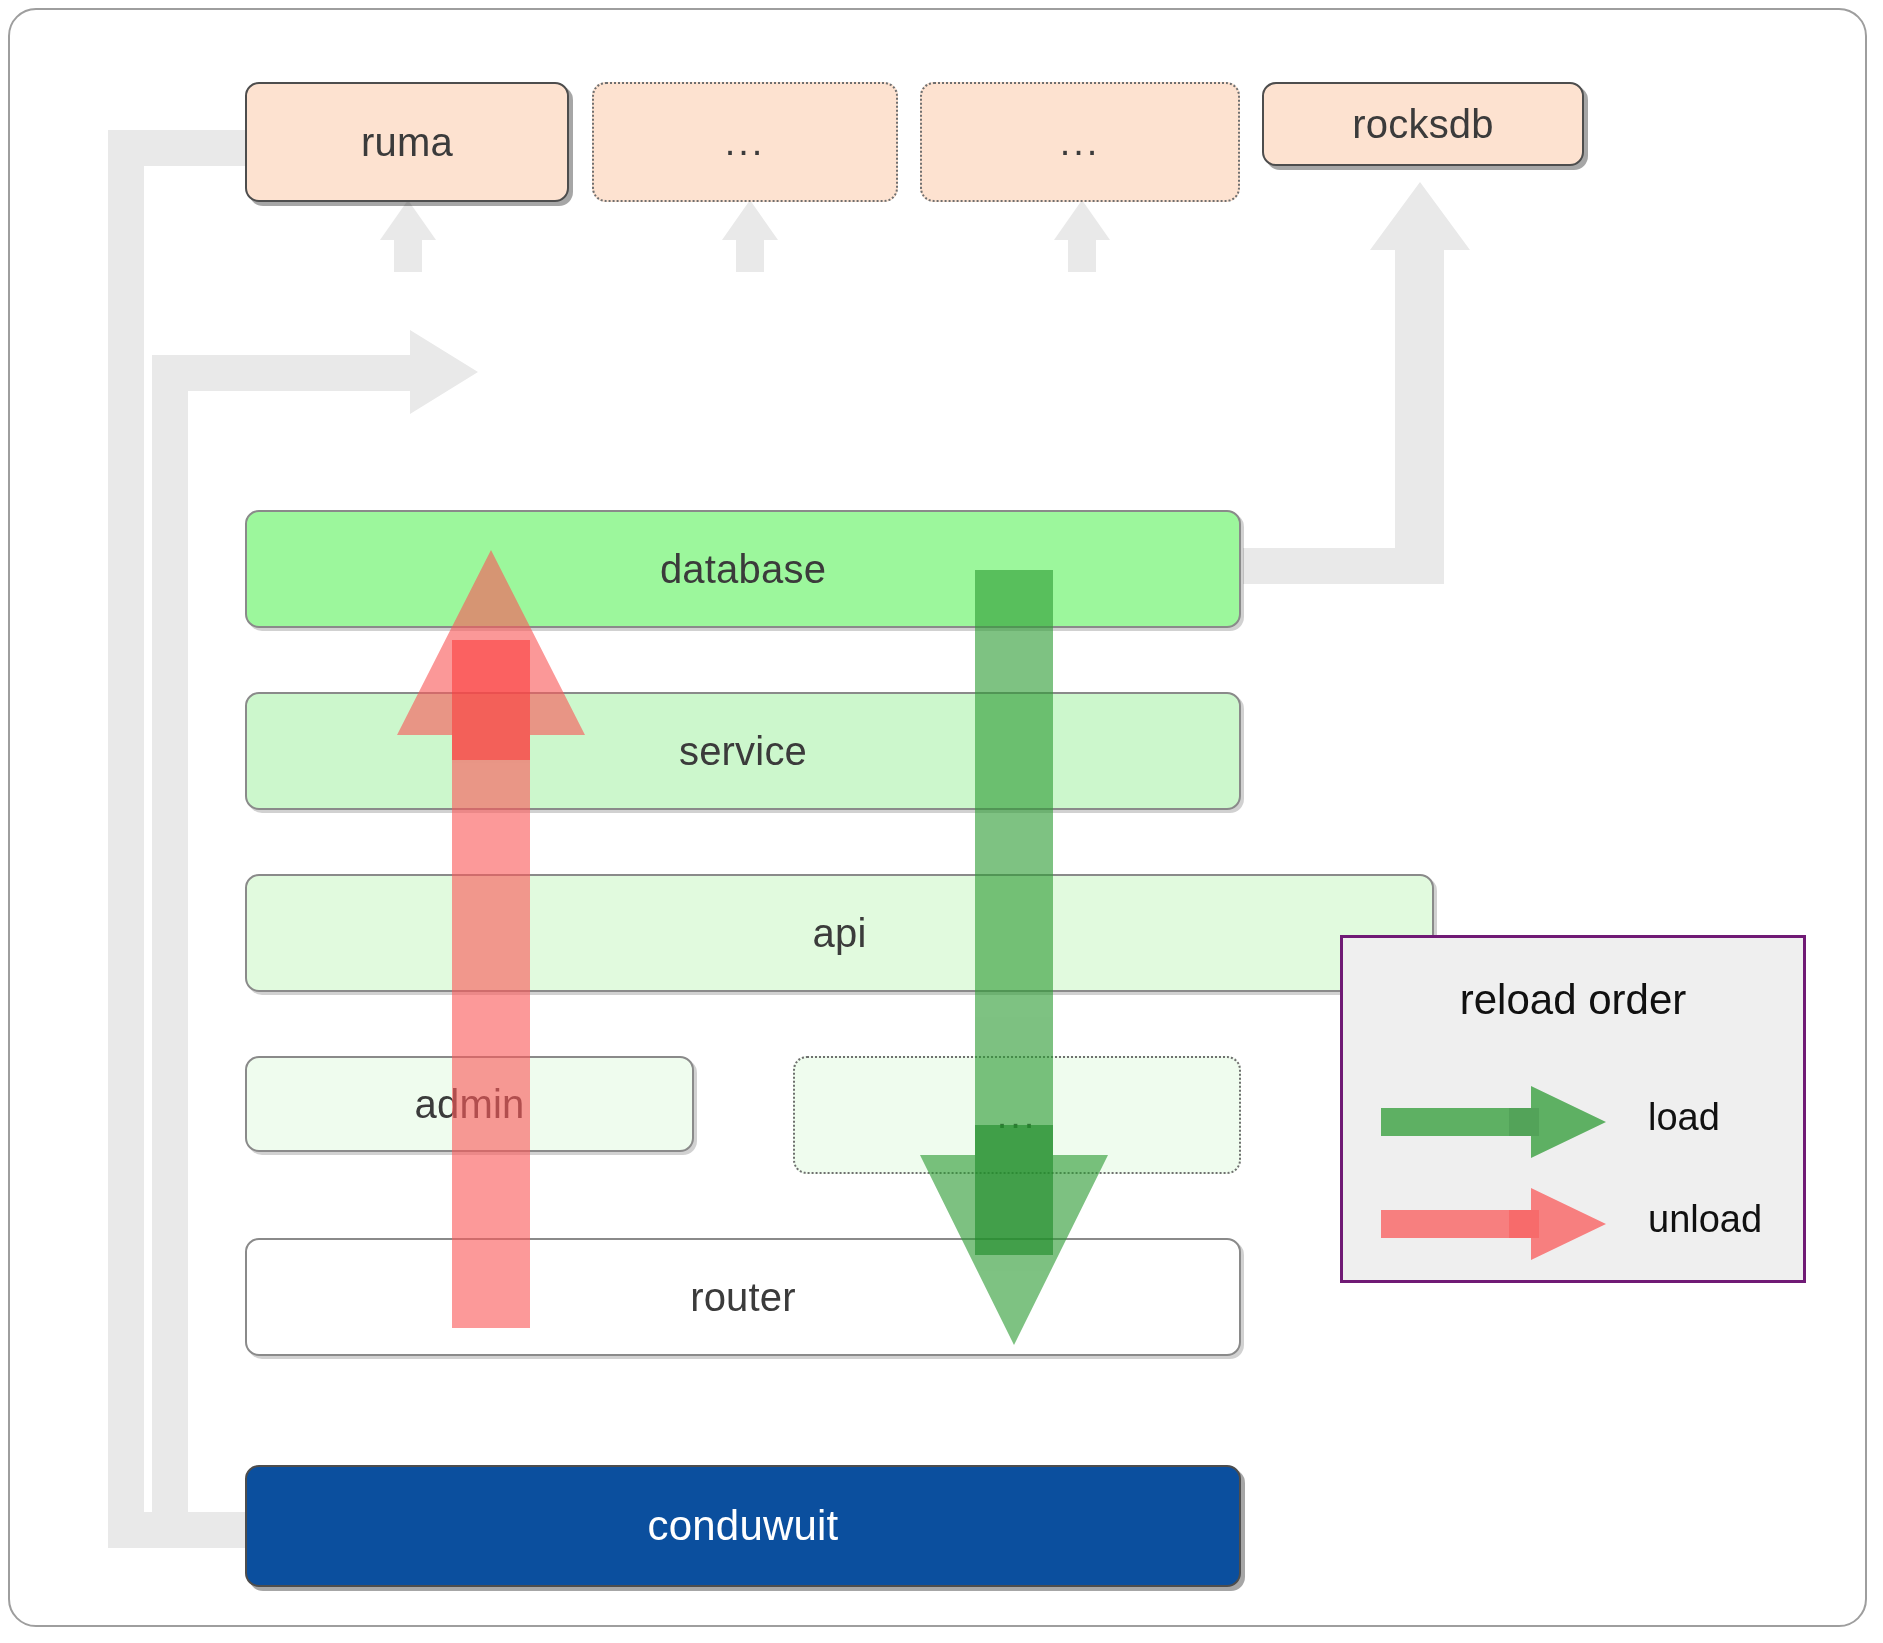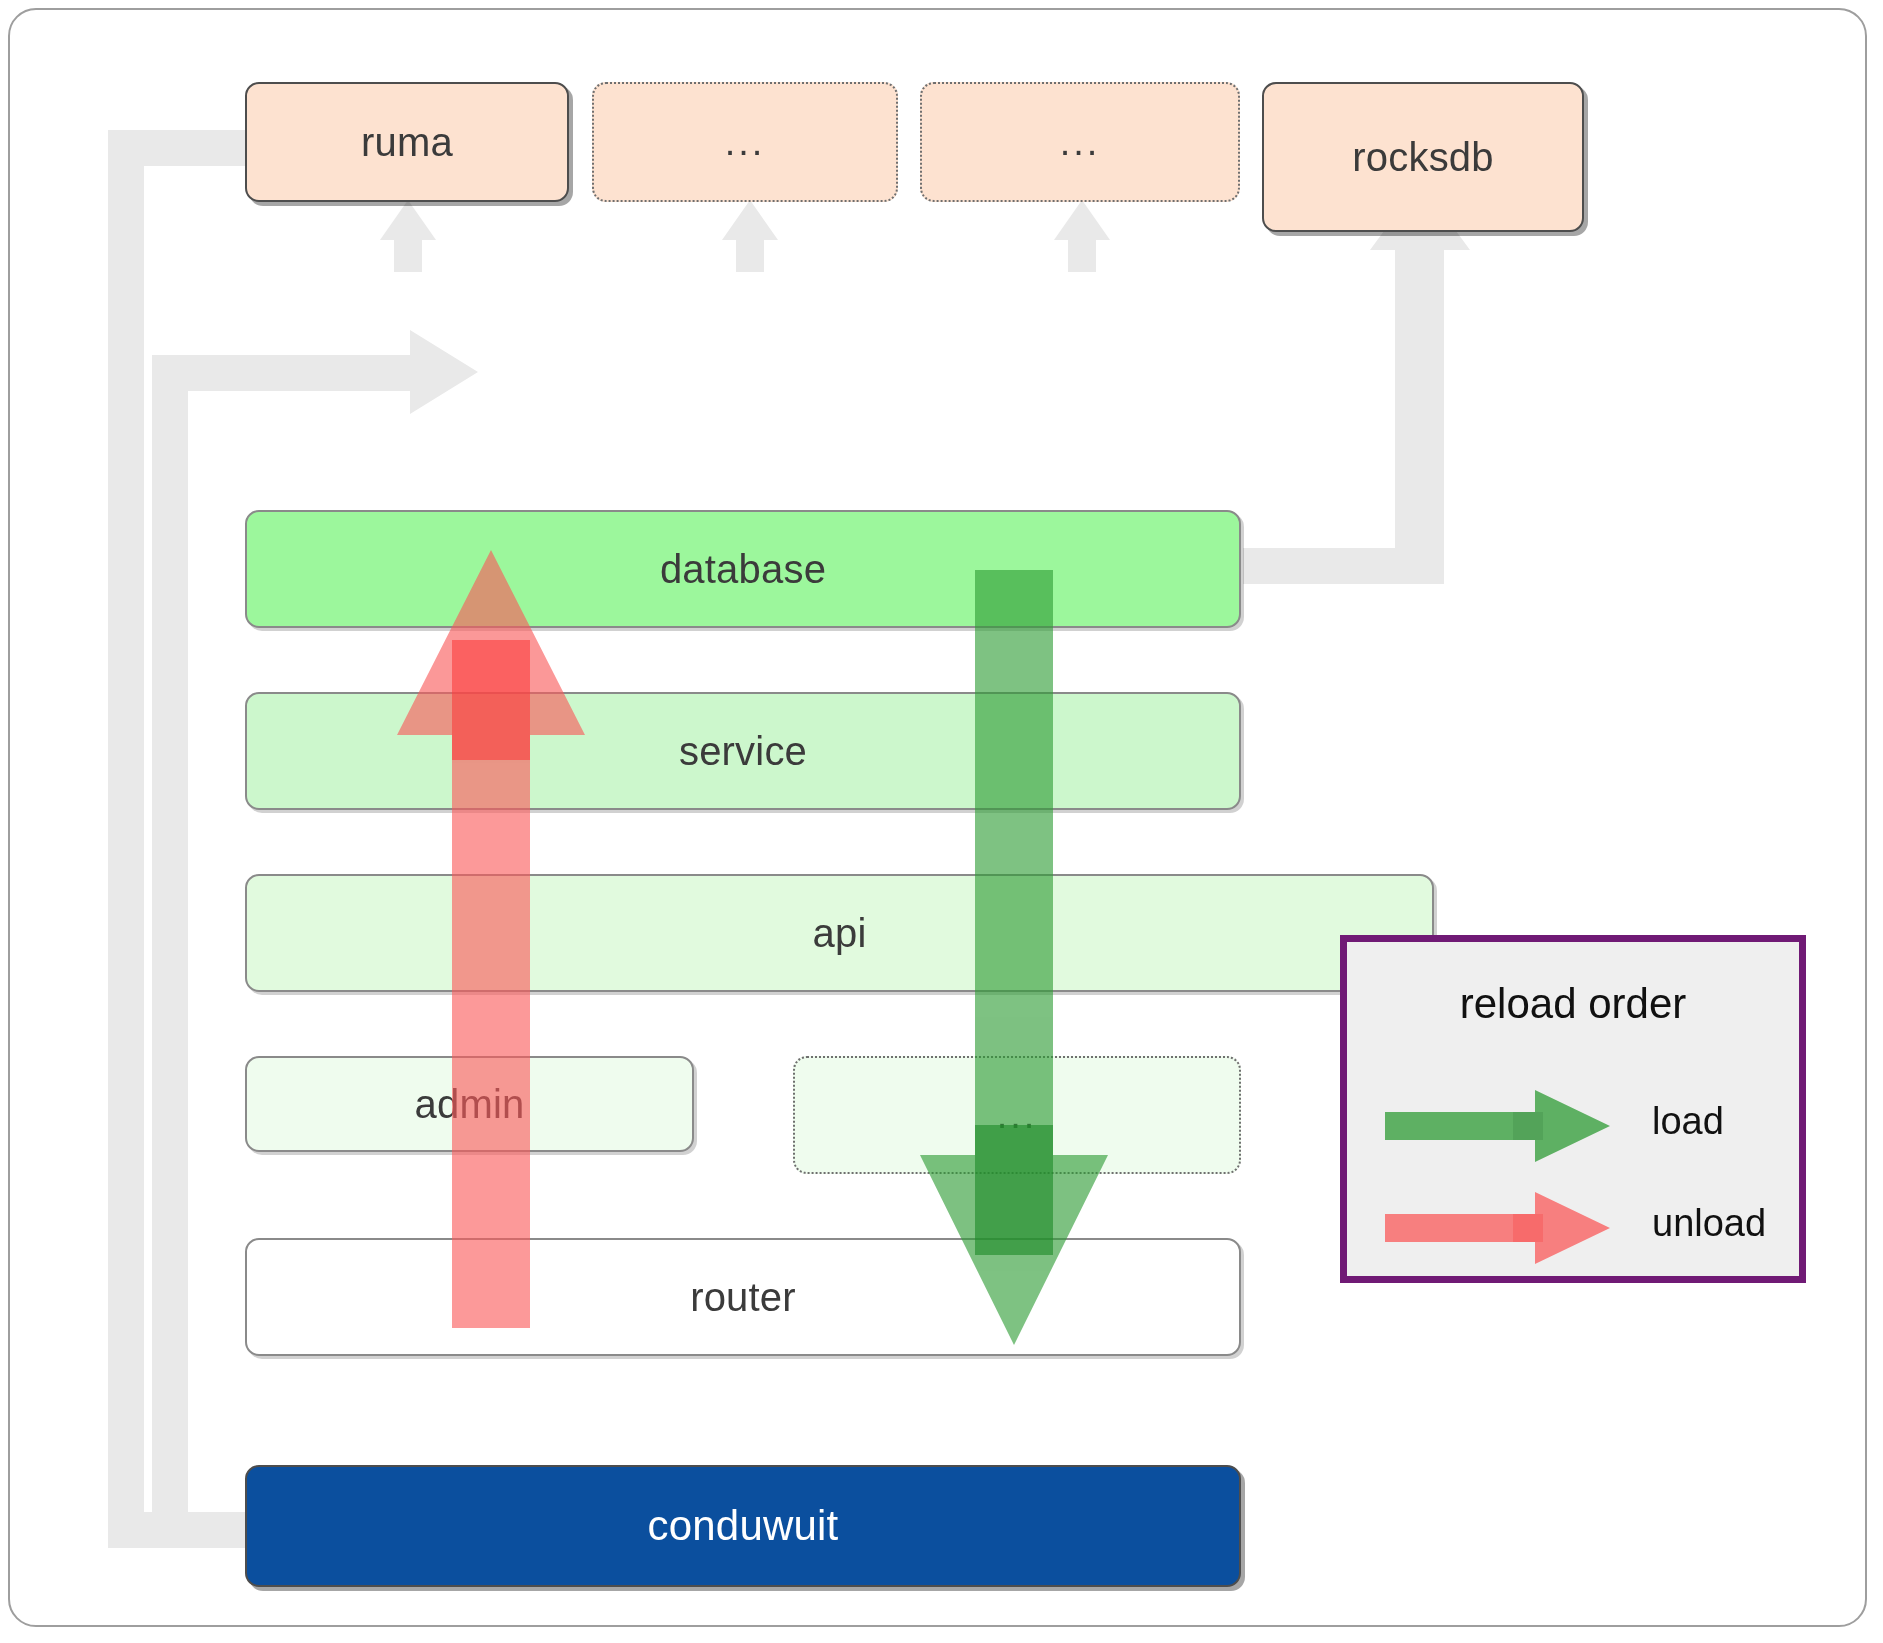--- a/index.html
+++ b/index.html
@@ -21,21 +21,21 @@
 
   .lbl{pointer-events:none;}
 
   
   svg.layer{position:absolute;left:0;top:0;width:1883px;height:1643px;overflow:visible;}
   svg.layer.under{z-index:1;}
   svg.layer.over{z-index:30;}
   .node{z-index:10;}
 
   
-  .legend{position:absolute;box-sizing:border-box;background:#efefef;border:7px solid #701a75;z-index:20;}
+  .legend{position:absolute;box-sizing:border-box;background:#efefef;border:3px solid #701a75;z-index:20;}
   .legend-title{position:absolute;width:100%;text-align:center;font-size:42px;color:#111;}
   .legend-row-label{position:absolute;font-size:38px;color:#111;}
 </style>
 </head>
 <body>
 
 <div id="stage">
 
   <div class="frame"></div>
 
@@ -65,21 +65,21 @@
   </div>
 
   <div class="node dotted" style="left:592px;top:82px;width:306px;height:120px;background:#fde2d0;">
     <span class="lbl" style="font-size:38px;letter-spacing:3px;">...</span>
   </div>
 
   <div class="node dotted" style="left:920px;top:82px;width:320px;height:120px;background:#fde2d0;">
     <span class="lbl" style="font-size:38px;letter-spacing:3px;">...</span>
   </div>
 
-  <div class="node solid shadow" style="left:1262px;top:82px;width:322px;height:150px;background:#fde2d0;">
+  <div class="node solid shadow" style="left:1262px;top:82px;width:322px;height:84px;background:#fde2d0;">
     <span class="lbl">rocksdb</span>
   </div>
 
 
   <div class="node grayline grayshadow" style="left:245px;top:510px;width:996px;height:118px;background:#9cf79c;">
     <span class="lbl">database</span>
   </div>
 
   <div class="node grayline grayshadow" style="left:245px;top:692px;width:996px;height:118px;background:#ccf7cc;">
     <span class="lbl">service</span>

